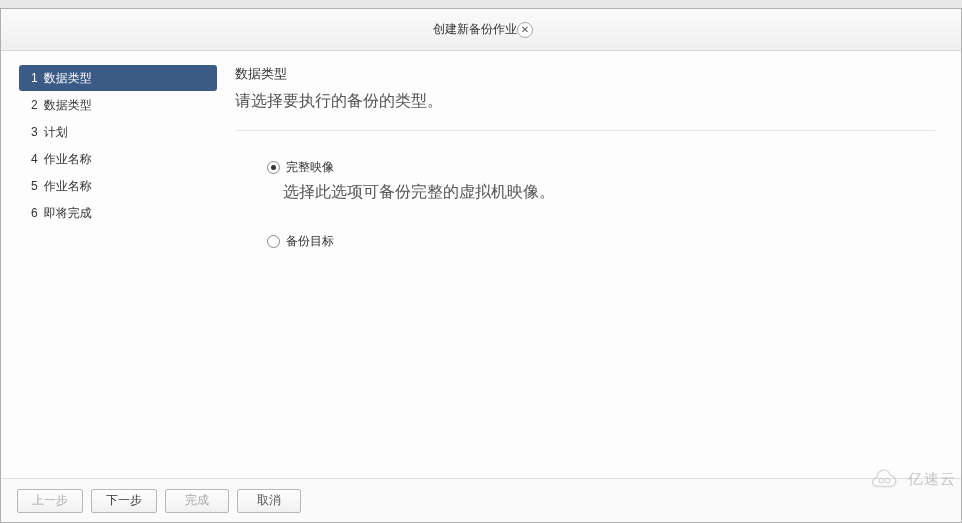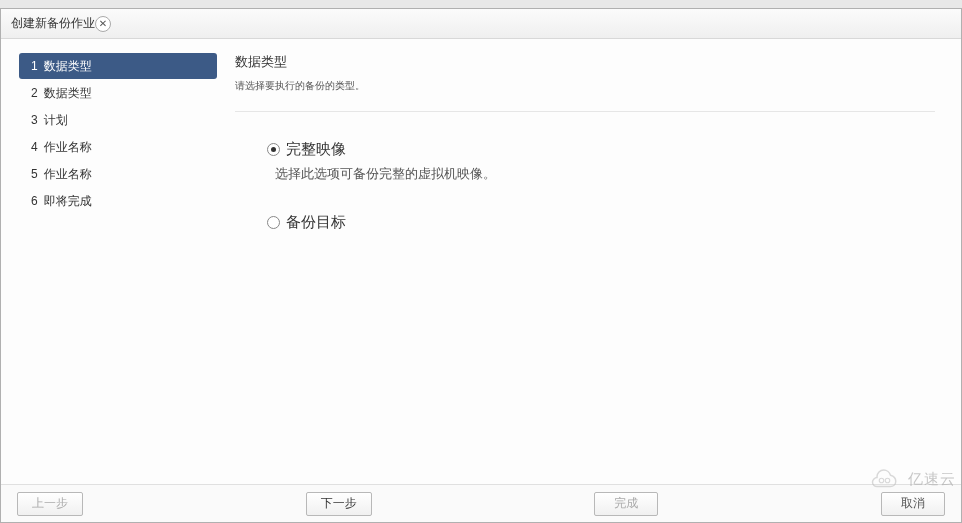--- a/index.html
+++ b/index.html
@@ -31,22 +31,22 @@
       right: 0;
       bottom: 0;
       background: #fdfdfd;
       border: 1px solid #b0b0b0;
       display: flex;
       flex-direction: column;
     }
     .titlebar {
       display: flex;
       align-items: center;
-      justify-content: flex-start;
-      height: 30px;
+      justify-content: center;
+      height: 42px;
       padding: 0 6px 0 10px;
       background: linear-gradient(#fbfbfb, #efefef);
       border-bottom: 1px solid #d8d8d8;
       color: #333;
     }
     .titlebar-title {
       font-size: 12px;
     }
     .close-btn {
       width: 16px;
@@ -95,21 +95,21 @@
       display: flex;
       flex-direction: column;
       padding-right: 8px;
     }
     .content-title {
       font-size: 13px;
       color: #333;
       margin-bottom: 8px;
     }
     .content-subtitle {
-      font-size: 10px;
+      font-size: 16px;
       color: #555;
       margin-bottom: 18px;
     }
     .divider {
       height: 1px;
       background: #e6e6e6;
       margin-bottom: 28px;
     }
     .options {
       padding-left: 32px;
@@ -135,34 +135,34 @@
       background: #fff;
     }
     .radio.checked::after {
       content: "";
       width: 5px;
       height: 5px;
       background: #333;
       border-radius: 50%;
     }
     .option-label {
-      font-size: 15px;
+      font-size: 12px;
       color: #333;
     }
     .option-desc {
-      font-size: 13px;
+      font-size: 16px;
       color: #555;
-      margin-left: 8px;
+      margin-left: 16px;
     }
     .footer {
-      height: 38px;
+      height: 44px;
       border-top: 1px solid #e0e0e0;
       display: flex;
       align-items: center;
-      justify-content: space-between;
+      justify-content: flex-start;
       gap: 8px;
       padding: 0 16px;
       background: #fafafa;
     }
     .btn {
       min-width: 64px;
       height: 24px;
       padding: 0 14px;
       border: 1px solid #b8b8b8;
       border-radius: 2px;

